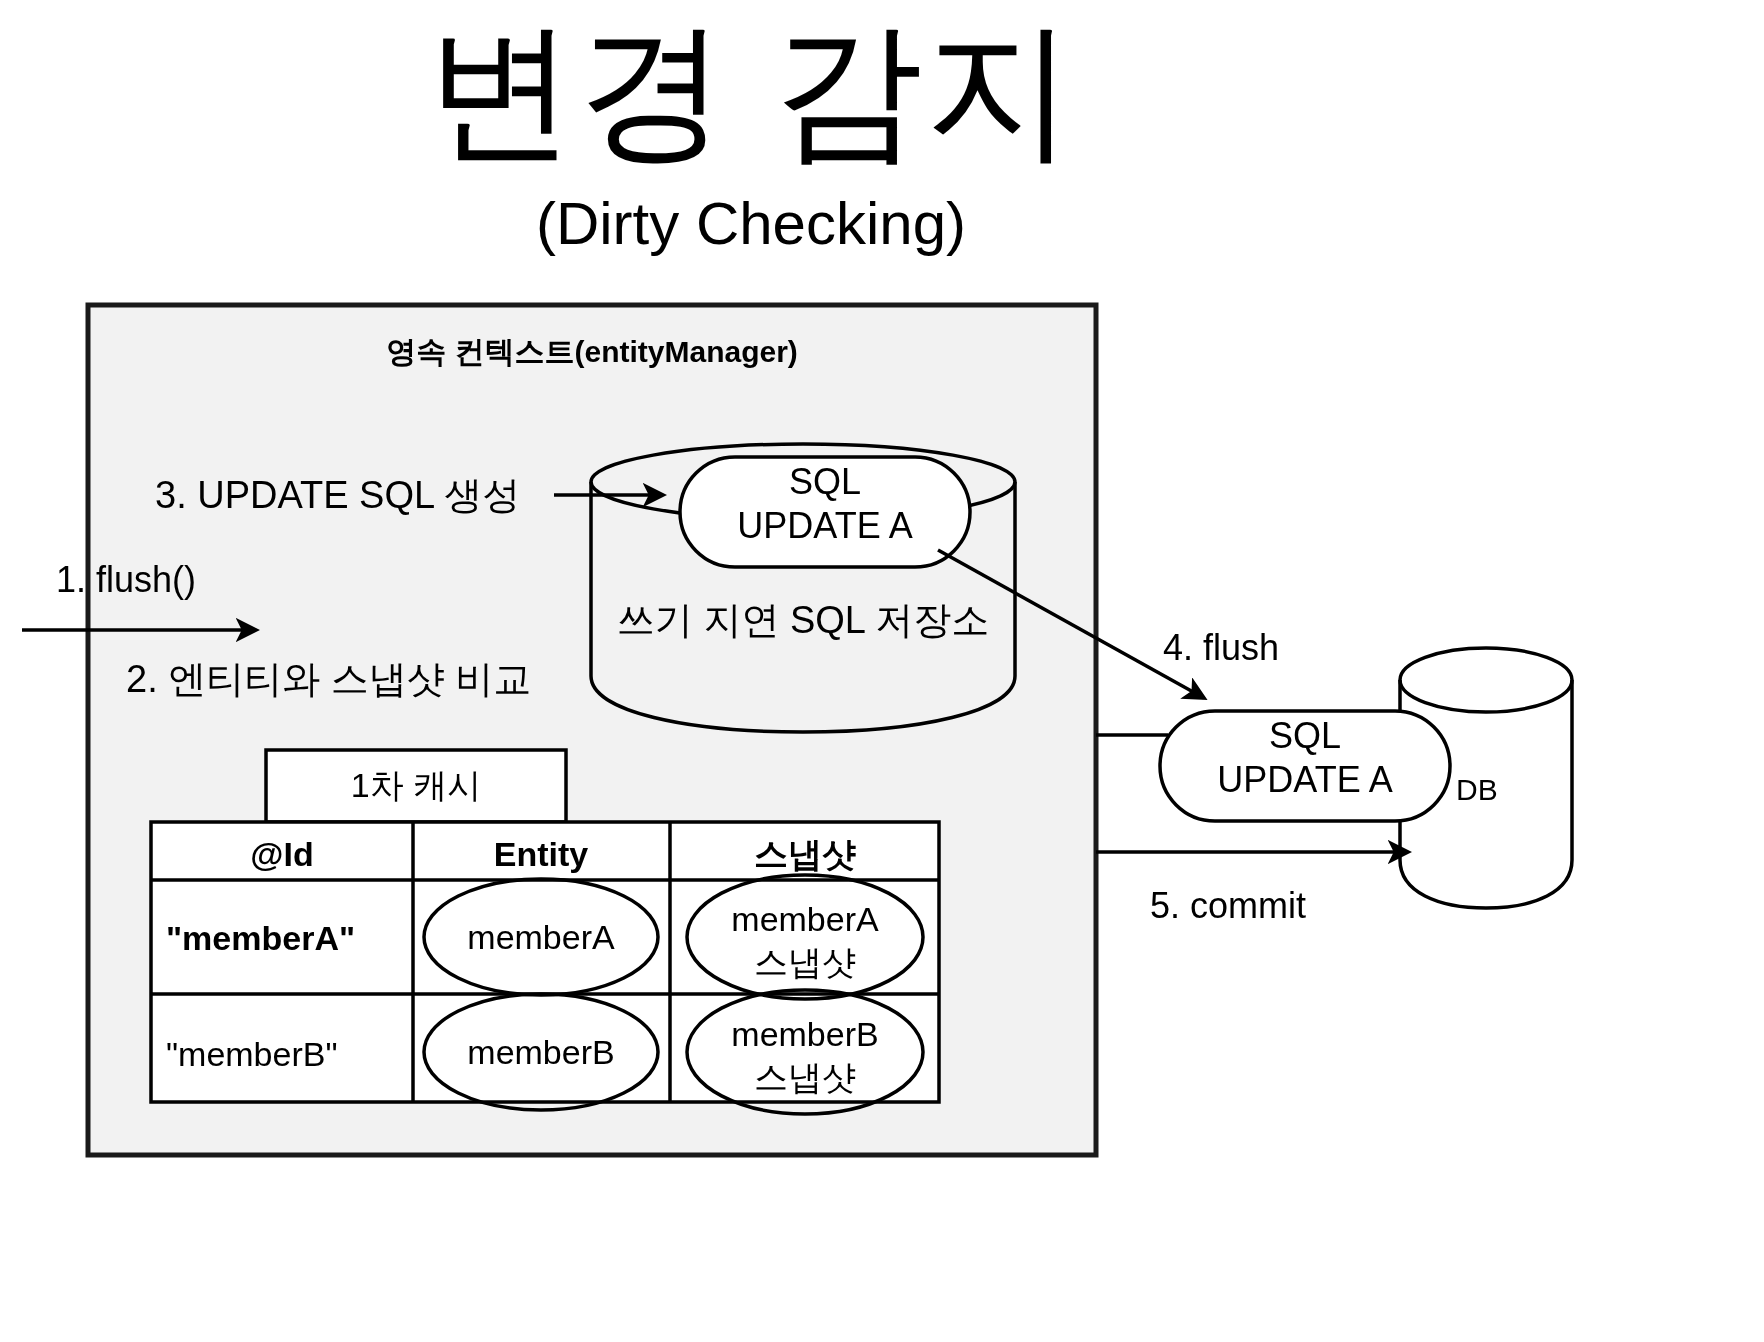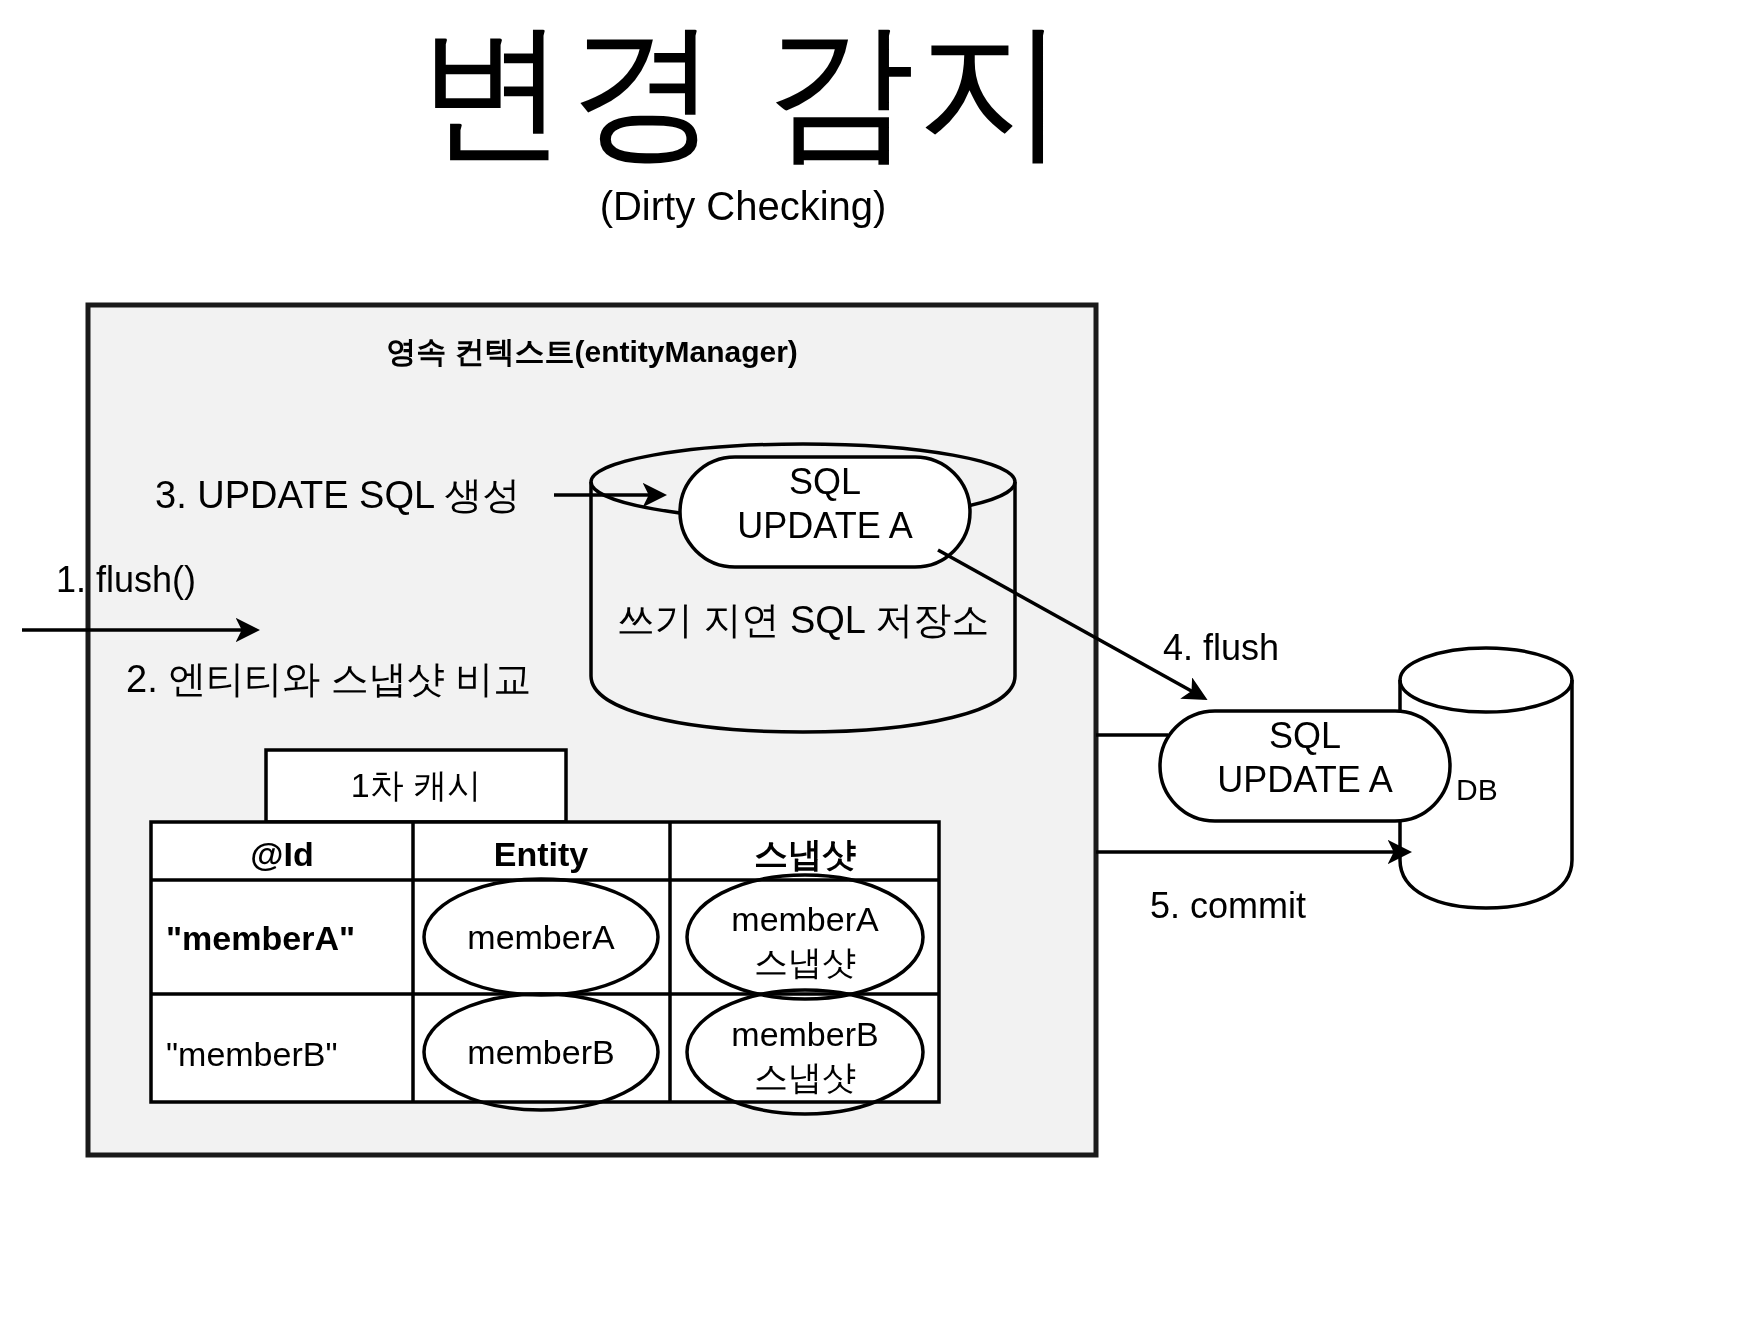--- a/index.html
+++ b/index.html
@@ -12,38 +12,38 @@
     height: 1342px;
     position: relative;
     font-family: "Liberation Sans", "DejaVu Sans", sans-serif;
     color: #000000;
     overflow: hidden;
   }
 
   
   #title-block {
     position: absolute;
-    left: 0;
+    left: 8px;
     top: 0;
     width: 1486px;
     text-align: center;
   }
   #page-title {
     font-size: 150px;
     line-height: 1.12;
     font-weight: 400;
     letter-spacing: 2px;
     margin: 0;
     padding-top: 6px;
   }
   #page-subtitle {
-    font-size: 40px;
+    font-size: 60px;
     line-height: 1.0;
     font-weight: 400;
-    margin: 0;
+    margin: 8px;
     padding-top: 12px;
   }
 
   
   #diagram {
     position: absolute;
     left: 8px;
     top: 280px;
     width: 1764px;
     height: 1062px;

